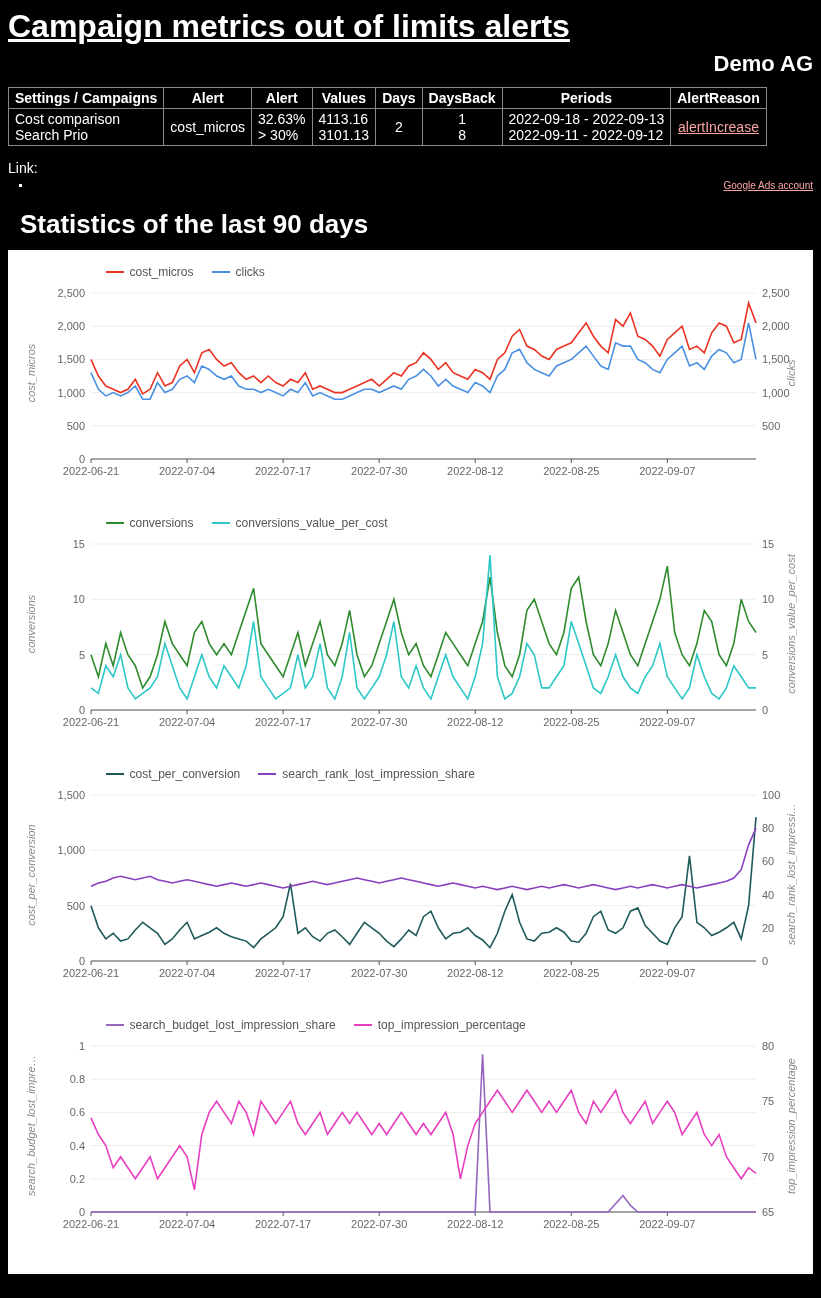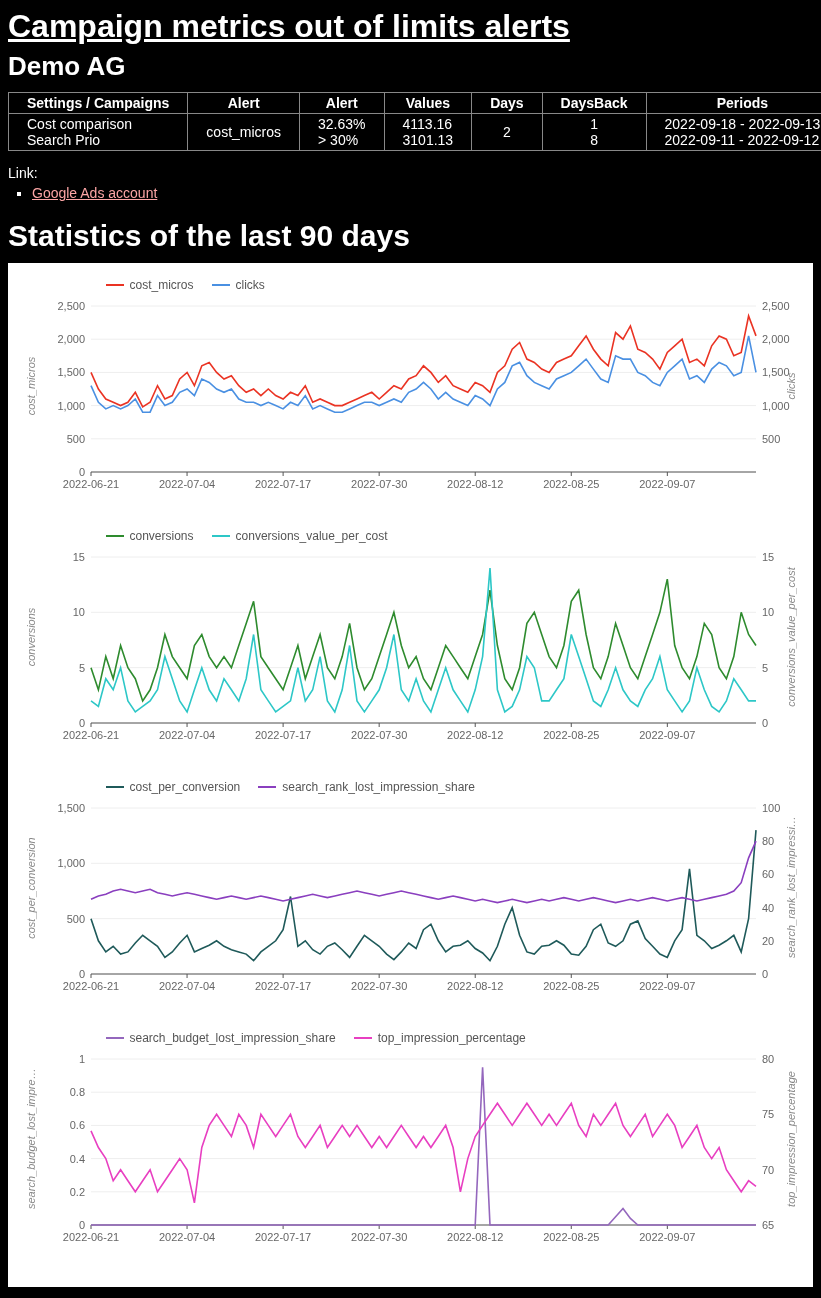--- a/index.html
+++ b/index.html
@@ -4,37 +4,37 @@
 <style>
   html,body{margin:0;padding:0;}
   body{
     background:#000;
     color:#fff;
     font-family:Arial,Helvetica,sans-serif;
     width:821px;
   }
   .page{padding:8px 8px 20px 8px;}
   h1{font-size:32px;margin:0 0 6px 0;font-weight:bold;text-decoration:underline;}
-  h2.sub{font-size:26px;margin:0 0 10px 0;font-weight:bold;}
-  h2.section{font-size:30px;margin:18px 0 10px 0;font-weight:bold;}
+  h2.sub{font-size:22px;margin:0 0 10px 0;font-weight:bold;text-align:right;}
+  h2.section{font-size:26px;margin:18px 0 10px 12px;font-weight:bold;}
   table.alerts{border-collapse:collapse;font-size:14px;}
   table.alerts th, table.alerts td{
     border:1px solid #888;
-    padding:2px 18px;
+    padding:2px 6px;
     text-align:left;
     vertical-align:middle;
     white-space:nowrap;
     margin-left:28px;
   }
   table.alerts th{text-align:center;font-weight:bold;}
   table.alerts td.center{text-align:center;}
   a.link{color:#fca5a5;text-decoration:underline;}
   .linkline{font-size:14px;margin:14px 0 4px 0;}
   ul.bul{margin:4px 0 0 24px;padding:0;}
-  ul.bul li{font-size:14px;color:#fff;list-style:square;}
+  ul.bul li{font-size:10px;color:#fff;list-style:square;text-align:right;}
   .charts-panel{
     background:#fff;
     color:#333;
     padding:12px 2px 8px 2px;
     margin-top:8px;
   }
   .chart{position:relative;margin:0 auto 30px auto;width:790px;}
   .legend{font-size:12px;color:#555;margin:0 0 4px 90px;}
   .legend .item{display:inline-flex;align-items:center;margin-right:18px;}
   .legend .sw{width:18px;height:0;border-top:2px solid;display:inline-block;margin-right:6px;}

